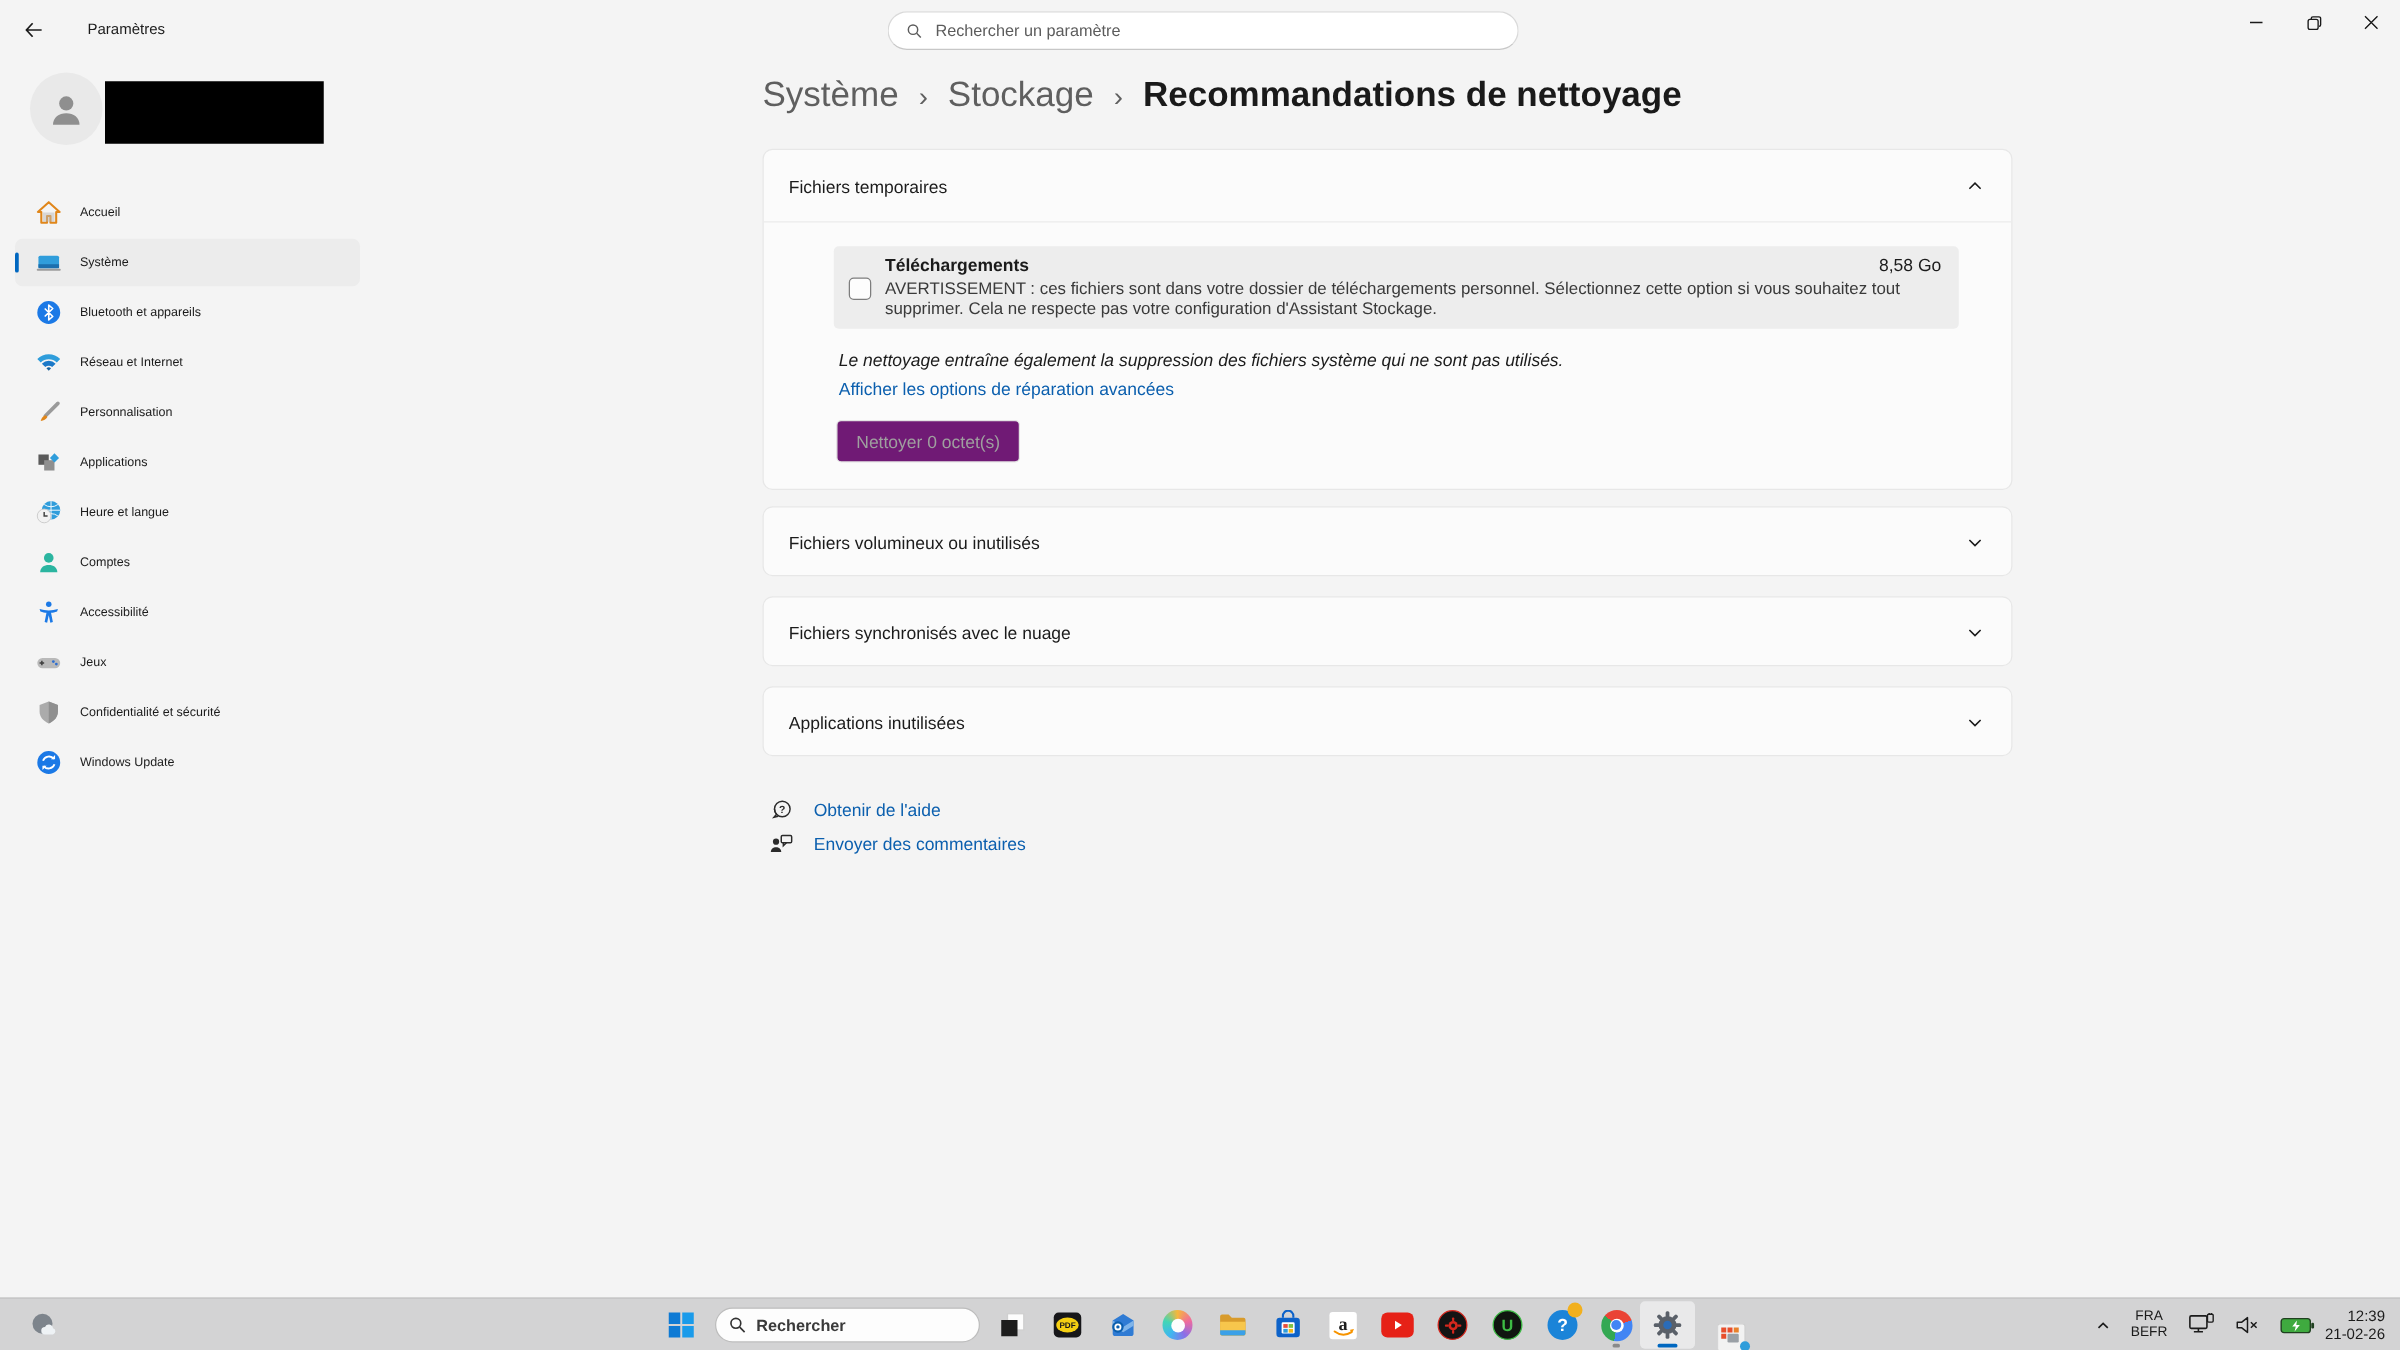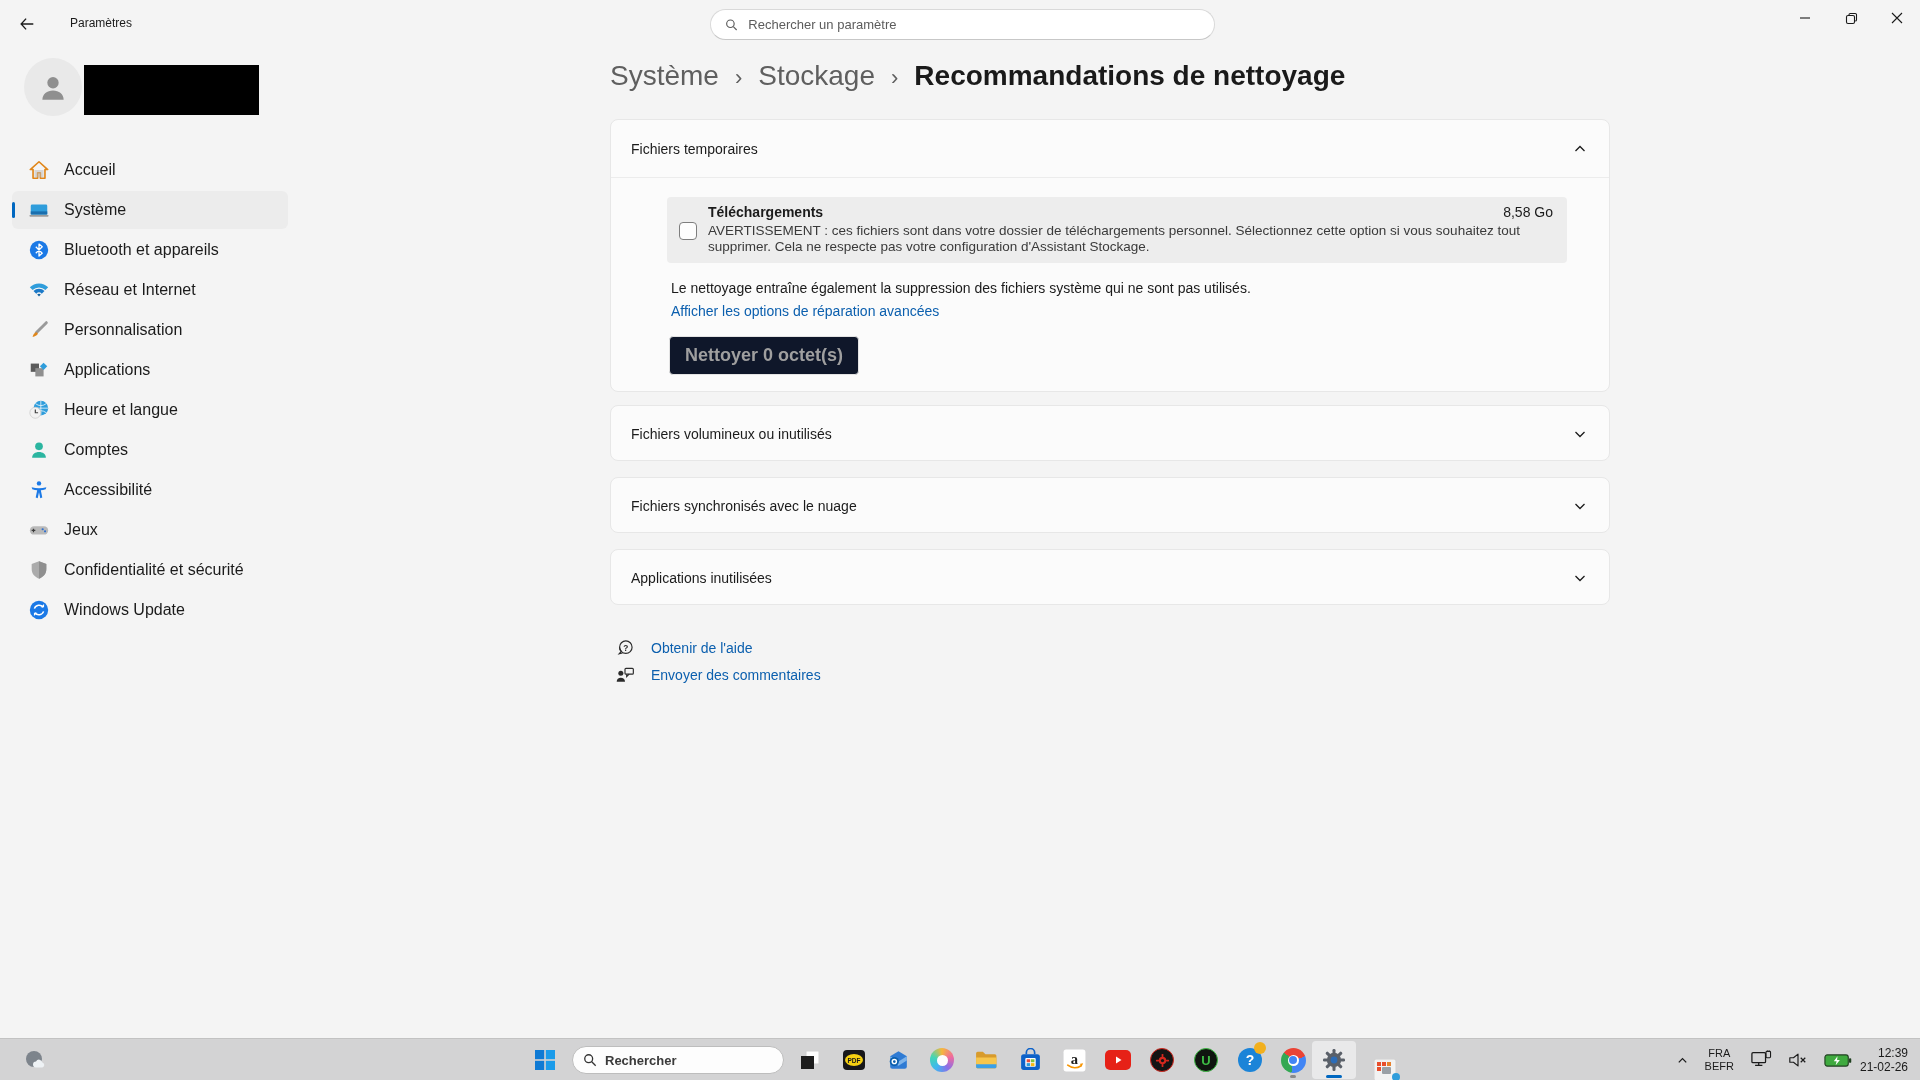--- a/index.html
+++ b/index.html
@@ -25,21 +25,21 @@
   .avatar { position:absolute; left:24px; top:10px; width:58px; height:58px; border-radius:50%;
             background:#e9e9e9; display:flex; align-items:center; justify-content:center; }
   .redacted { position:absolute; left:84px; top:17px; width:175px; height:50px; background:#000; }
   .nav { position:absolute; left:12px; top:103px; width:276px; }
   .nav-item { position:relative; height:38px; margin-bottom:2px; border-radius:6px; display:flex;
               align-items:center; padding-left:16px; cursor:pointer; }
   .nav-item.selected { background:#ececec; }
   .nav-item.selected::before { content:""; position:absolute; left:0; top:11px; width:3px; height:16px;
                                border-radius:2px; background:#0067c0; }
   .nav-icon { width:22px; height:22px; margin-right:14px; flex:0 0 22px; }
-  .nav-label { font-size:16px; color:#1b1b1b; white-space:nowrap; }
+  .nav-label { font-size:10px; color:#1b1b1b; white-space:nowrap; }
 
   
   .content { position:absolute; left:610px; top:48px; width:1000px; }
   .breadcrumb { position:absolute; left:0; top:12px; font-size:28px; display:flex; align-items:baseline; }
   .crumb { color:#5f5f5f; cursor:pointer; }
   .crumb-sep { color:#5f5f5f; margin:0 16px; font-size:22px; }
   .crumb-current { color:#1a1a1a; font-weight:700; }
 
   .card { position:absolute; left:0; width:1000px; background:#fbfbfb; border:1px solid #e7e7e7;
           border-radius:8px; }
@@ -50,25 +50,25 @@
   .card1 .divider { position:absolute; left:0; top:57px; width:100%; height:1px; background:#ececec; }
 
   .dl-box { position:absolute; left:56px; top:77px; width:900px; height:66px; background:#ededed;
             border-radius:4px; }
   .checkbox { position:absolute; left:12px; top:25px; width:18px; height:18px; border:1px solid #7e7e7e;
               border-radius:4px; background:#fdfdfd; cursor:pointer; }
   .dl-name { position:absolute; left:41px; top:7px; font-size:14px; font-weight:700; }
   .dl-size { position:absolute; right:14px; top:7px; font-size:14px; }
   .dl-warning { position:absolute; left:41px; top:26px; width:845px; font-size:13.5px; line-height:16px;
                 color:#3a3a3a; }
-  .note-text { position:absolute; left:60px; top:160px; font-size:14px; }
+  .note-text { position:absolute; left:60px; top:160px; font-size:14px;font-style:italic; }
   .adv-link { position:absolute; left:60px; top:183px; font-size:14px; color:#0b5fae; cursor:pointer; }
-  .clean-btn { position:absolute; left:58px; top:216px; padding:8px 15px; font-size:18px; color:#9f9f9f;
-               background:#0f172a; border:1px solid #e3e3e3; border-radius:4px;
-               font-family:"Liberation Sans",sans-serif;font-weight:bold; }
+  .clean-btn { position:absolute; left:58px; top:216px; padding:8px 15px; font-size:14px; color:#9f9f9f;
+               background:#701a75; border:1px solid #e3e3e3; border-radius:4px;
+               font-family:"Liberation Sans",sans-serif; }
   .card2 { top:357px; height:56px; }
   .card3 { top:429px; height:56px; }
   .card4 { top:501px; height:56px; }
   .card2 .card-header,.card3 .card-header,.card4 .card-header { height:56px; }
 
   .help-row { position:absolute; left:5px; display:flex; align-items:center; cursor:pointer; }
   .help-row .hlabel { font-size:14px; color:#0b5fae; margin-left:16px; }
   .help1 { top:590px; }
   .help2 { top:617px;justify-content:center; }
 

